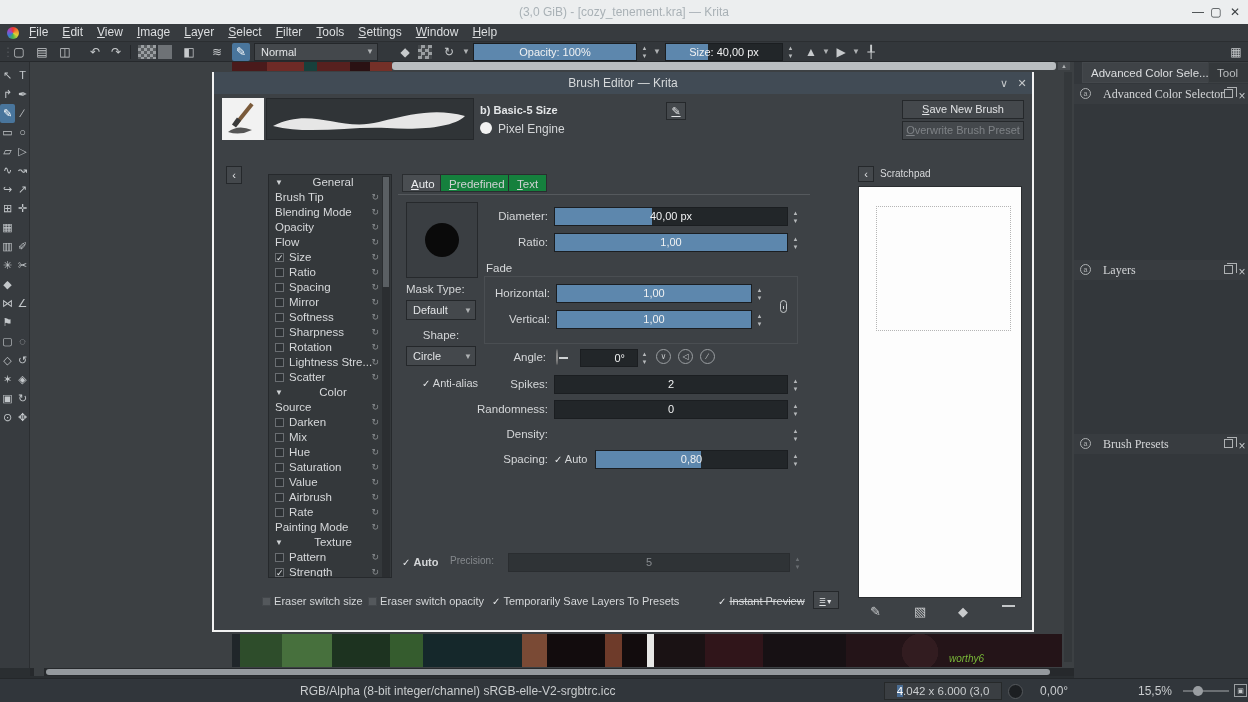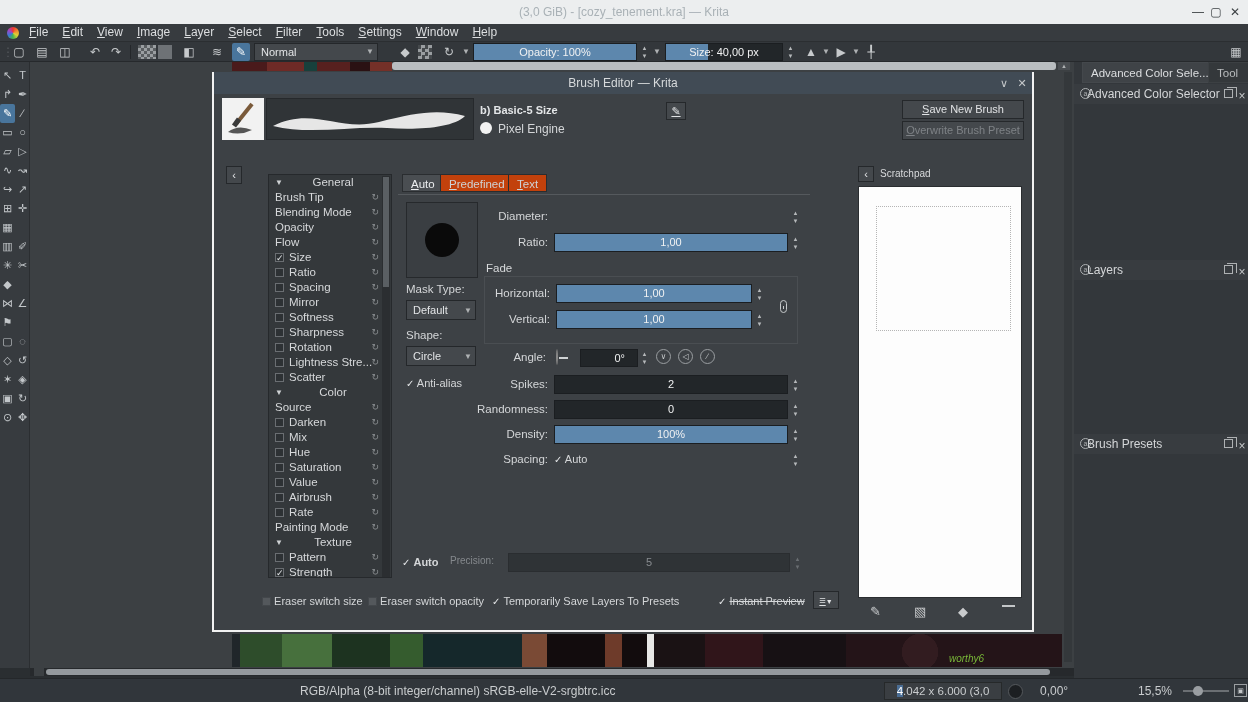--- a/index.html
+++ b/index.html
@@ -76,42 +76,42 @@
   .opt-row { position:relative; height:15px; line-height:15px; font-size:11.5px; color:#d6d8da; padding-left:6px; white-space:nowrap; }
   .opt-row .tri { position:absolute; left:6px; font-size:8px; color:#cfd2d4; }
   .opt-row.hdr { text-align:center; }
   .opt-row .box { display:inline-block; width:9px; height:9px; border:1px solid #6a6e72; background:#2d3134; margin-right:5px; vertical-align:-1px; position:relative; }
   .opt-row .box.on::after { content:"✓"; position:absolute; left:0; top:-3px; font-size:9px; color:#e6e8ea; }
   .opt-row .ric { position:absolute; right:12px; top:0; color:#8a8e91; font-size:9px; }
   #optsb { position:absolute; right:1px; top:1px; width:8px; height:402px; background:#2b2e31; }
   #optsb .th { position:absolute; left:1px; top:1px; width:6px; height:110px; background:#5a5f63; }
 
   
-  .tab { position:absolute; top:0; height:18px; line-height:18px; padding:0 8px; font-size:11.5px; color:#cfd2d4; background:#c2410c; border:1px solid #2a2d30; }
+  .tab { position:absolute; top:0; height:18px; line-height:18px; padding:0 8px; font-size:11.5px; color:#cfd2d4; background:#15803d; border:1px solid #2a2d30; }
   .tab::first-letter { text-decoration:underline; }
   .tab.on { background:#4a4e52; color:#eceef0; }
 
   
   #scratch-white { position:absolute; background:#fdfdfd; border:1px solid #2a2d30; }
   #scratch-dots { position:absolute; border:1px dotted #b5b5b5; }
   .spico { position:absolute; color:#c9cbcd; font-size:13px; }
   .itrash { position:relative; width:9px; height:10px; background:#c3c6c8; border-radius:0 0 2px 2px; }
   .itrash::before { content:""; position:absolute; top:-3px; left:-2px; width:13px; height:2px; background:#c3c6c8; }
   .chain { position:absolute; width:7px; height:13px; border:1.5px solid #c6c9cb; border-radius:4px; }
   .chain::after { content:""; position:absolute; left:1.5px; top:5px; width:1px; height:3px; background:#c6c9cb; }
   .dial { position:relative; width:15px; height:15px; border-radius:50%; background:#222629; border:1px solid #888; }
   .dial::after { content:""; position:absolute; left:2px; top:7px; width:9px; height:1.5px; background:#cfd2d4; }
   .cirbtn { position:absolute; width:15px; height:15px; border-radius:50%; border:1px solid #9a9ea1; color:#c3c6c8; font-size:8px; line-height:14px; text-align:center; }
 
   
   #dock { position:absolute; left:1074px; top:62px; width:174px; height:616px; background:#33373b; }
   .docktab { position:absolute; top:0; height:21px; line-height:21px; padding:0 8px; font-size:11.5px; border:1px solid #44484c; }
   .dockhdr { position:absolute; left:0; width:174px; height:20px; line-height:20px; background:#383c40; font-size:12px; color:#d4d6d8; }
   .dockhdr .dkico { position:absolute; left:6px; top:4px; width:11px; height:11px; border:1.5px solid #aeb1b3; border-radius:50%; font-size:7px; line-height:10px; text-align:center; color:#aeb1b3; }
-  .dockhdr .ttl { margin-left:13px; }
+  .dockhdr .ttl { margin-left:29px;font-family:Liberation Serif, serif; }
   .float-ic { position:absolute; top:5px; width:9px; height:9px; border:1px solid #aeb1b3; }
   .float-ic::before { content:""; position:absolute; left:2px; top:-3px; width:9px; height:9px; border:1px solid #aeb1b3; border-left:none; border-bottom:none; }
   .close-ic { position:absolute; top:2px; width:12px; text-align:center; color:#c3c6c8; font-size:12px; }
 
   
   #statusbar { position:absolute; left:0; top:678px; width:1248px; height:24px; background:#31363b; border-top:1px solid #24272a; }
   #statusbar span { line-height:24px; font-size:12px; color:#c9ccce; }
   #dimfield { position:absolute; left:884px; top:3px; width:118px; height:18px; background:#3a3e42; border:1px solid #26292a; text-align:center; }
   #dimfield span { line-height:16px; font-size:11.5px; }
   #dimfield .sel { background:#4a6d94; color:#fff; }
@@ -304,20 +304,24 @@
       <span class="tab on" style="left:4px">Auto</span>
       <span class="tab" style="left:42px">Predefined</span>
       <span class="tab" style="left:110px">Text</span>
       <div class="abs" style="left:0;top:20px;width:412px;height:1px;background:#55595d"></div>
 
       <div class="panelbox" style="left:8px;top:28px;width:72px;height:76px;background:#3a3e42">
         <span class="abs" style="left:18px;top:20px;width:34px;height:34px;border-radius:50%;background:#0a0a0a"></span>
       </div>
 
       <label class="rlab" style="left:0;top:33px;width:150px">Diameter:</label>
+      <div class="ksl" style="left:156px;top:33px;width:234px;height:19px">
+        <i class="fill" style="width:42%"></i>
+          <span class="t" style="line-height:17px">40,00 px</span>
+      </div>
       <div class="spin" style="left:392px;top:35px">
           <div>▲</div>
           <div>▼</div>
         </div>
 
       <label class="rlab" style="left:0;top:59px;width:150px">Ratio:</label>
       <div class="ksl" style="left:156px;top:59px;width:234px;height:19px">
         <i class="fill" style="width:100%"></i>
           <span class="t" style="line-height:17px">1,00</span>
       </div>
@@ -347,39 +351,39 @@
       <div class="spin" style="left:356px;top:138px">
           <div>▲</div>
           <div>▼</div>
         </div>
       <span class="chain" style="left:382px;top:126px"></span>
 
       <label class="rlab" style="left:8px;top:106px;width:70px;text-align:left">Mask Type:</label>
       <div class="combo" style="left:8px;top:126px;width:70px;line-height:18px">
         <span>Default</span><span class="arr" style="top:1px">▼</span>
       </div>
-      <label class="rlab" style="left:8px;top:152px;width:70px;text-align:left">Shape:</label>
+      <label class="rlab" style="left:8px;top:152px;width:70px;text-align:center">Shape:</label>
       <div class="combo" style="left:8px;top:172px;width:70px;line-height:18px">
         <span>Circle</span><span class="arr" style="top:1px">▼</span>
       </div>
 
       <label class="rlab" style="left:0;top:174px;width:148px">Angle:</label>
       <span class="dial abs" style="left:158px;top:176px"></span>
       <div class="ksl" style="left:182px;top:175px;width:58px;height:18px">
         <span class="t" style="line-height:16px;text-align:right;padding-right:12px">0°</span>
       </div>
       <div class="spin" style="left:241px;top:176px">
           <div>▲</div>
           <div>▼</div>
         </div>
       <span class="cirbtn" style="left:258px;top:175px">∨</span>
       <span class="cirbtn" style="left:280px;top:175px">◁</span>
       <span class="cirbtn" style="left:302px;top:175px">∕</span>
 
-      <span class="chk abs" style="left:8px;top:202px">
+      <span class="chk abs" style="left:24px;top:202px">
         <span class="chkmark">✓</span> <span>Anti-alias</span>
       </span>
 
       <label class="rlab" style="left:0;top:201px;width:150px">Spikes:</label>
       <div class="ksl" style="left:156px;top:201px;width:234px;height:19px">
         <span class="t" style="line-height:17px">2</span>
       </div>
       <div class="spin" style="left:392px;top:203px">
           <div>▲</div>
           <div>▼</div>
@@ -388,33 +392,33 @@
       <label class="rlab" style="left:0;top:226px;width:150px">Randomness:</label>
       <div class="ksl" style="left:156px;top:226px;width:234px;height:19px">
         <span class="t" style="line-height:17px">0</span>
       </div>
       <div class="spin" style="left:392px;top:228px">
           <div>▲</div>
           <div>▼</div>
         </div>
 
       <label class="rlab" style="left:0;top:251px;width:150px">Density:</label>
-      <div class="ksl" style="left:156px;top:251px;width:234px;height:19px">
-        <i class="fill" style="width:100%"></i>
-          <span class="t" style="line-height:17px">100%</span>
-      </div>
       <div class="spin" style="left:392px;top:253px">
           <div>▲</div>
           <div>▼</div>
         </div>
 
       <label class="rlab" style="left:0;top:276px;width:150px">Spacing:</label>
       <span class="chk abs" style="left:156px;top:278px">
         <span class="chkmark">✓</span> <span>Auto</span>
       </span>
+      <div class="ksl" style="left:197px;top:276px;width:193px;height:19px">
+        <i class="fill" style="width:55%"></i>
+          <span class="t" style="line-height:17px">0,80</span>
+      </div>
       <div class="spin" style="left:392px;top:278px">
           <div>▲</div>
           <div>▼</div>
         </div>
 
       <span class="chk abs" style="left:4px;top:381px">
         <span class="chkmark">✓</span> <b>Auto</b>
       </span>
       <span class="abs" style="left:52px;top:381px;font-size:10px;color:#85898d">Precision:</span>
       <div class="ksl dis" style="left:110px;top:379px;width:282px;height:19px">

